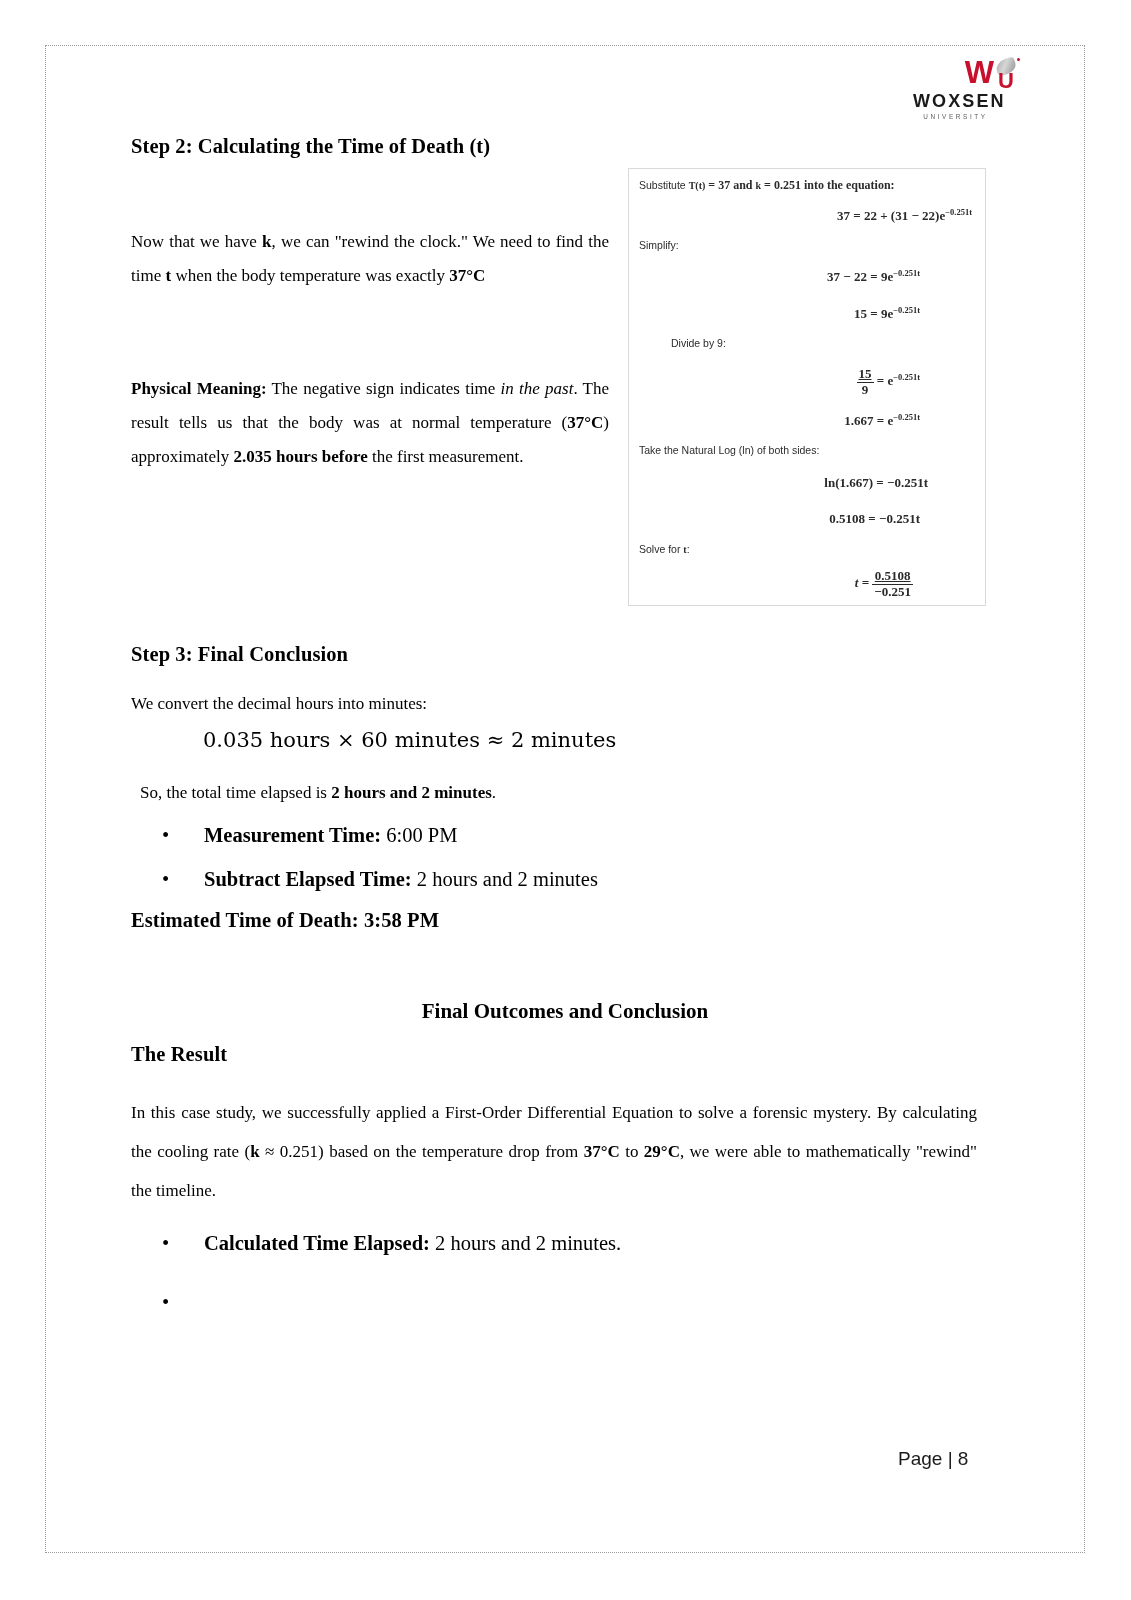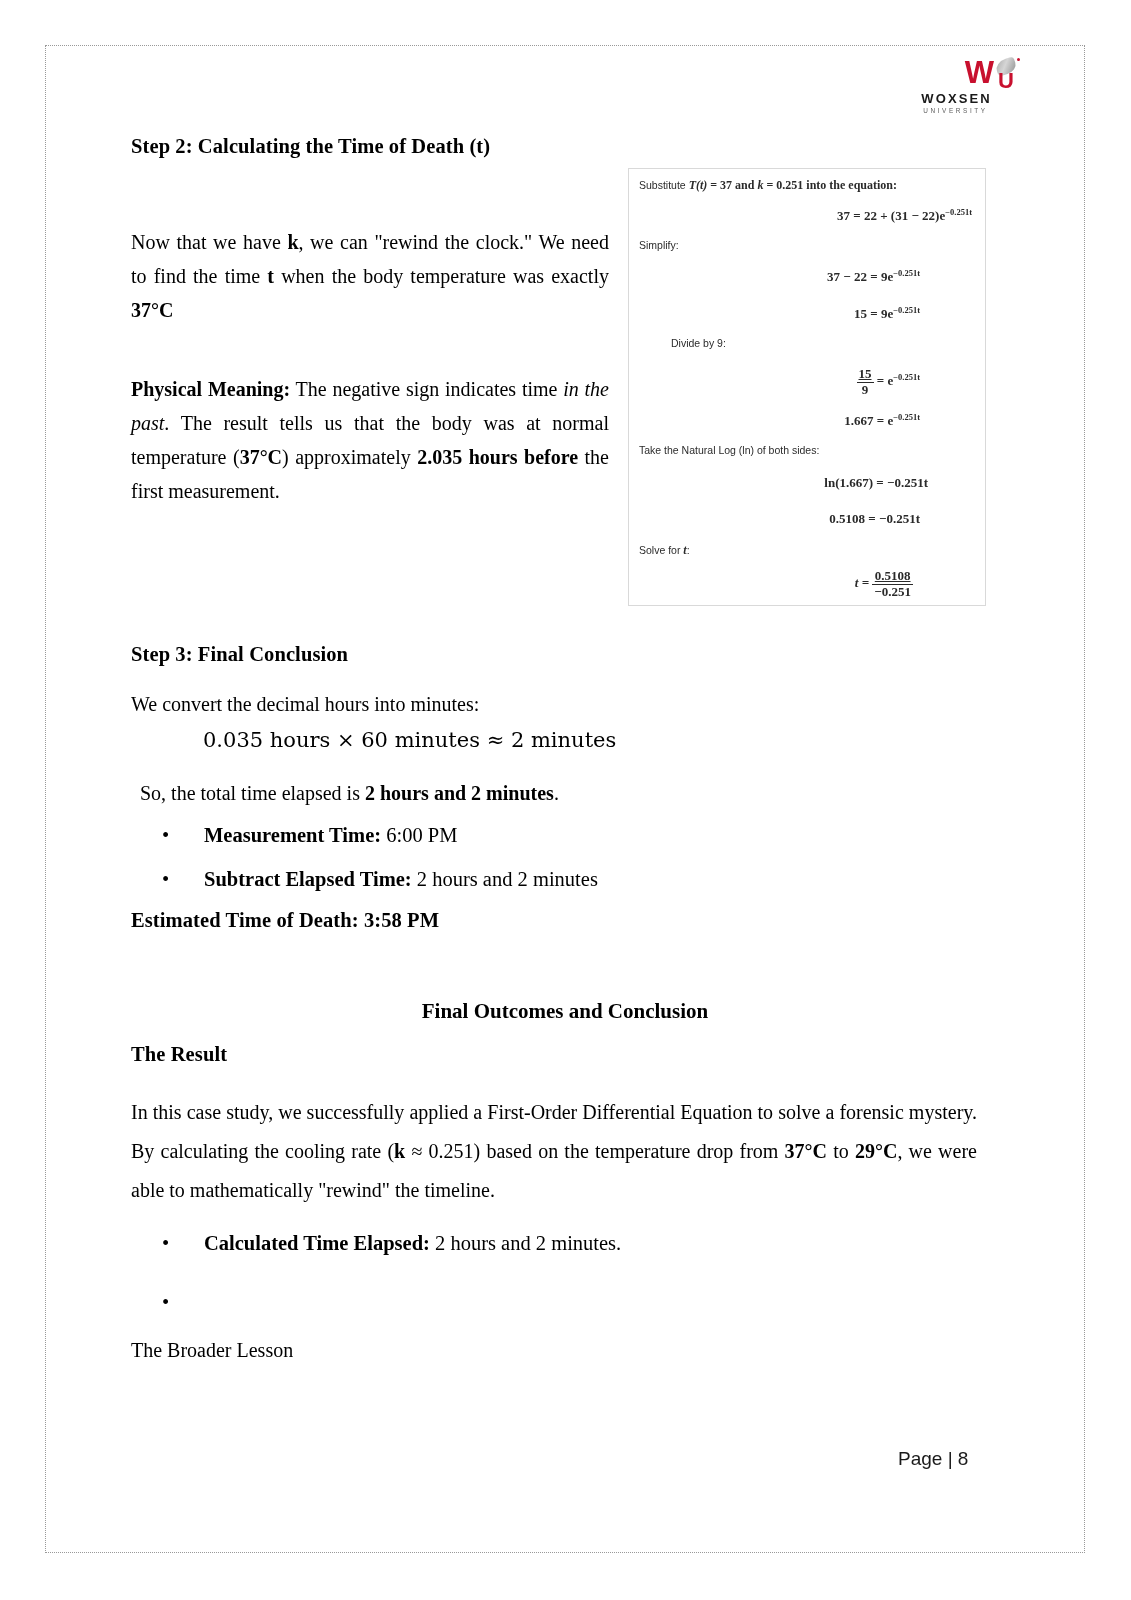--- a/index.html
+++ b/index.html
@@ -85,21 +85,21 @@
   .logo-u {
     position: absolute;
     left: 2px;
     top: 14px;
     font-size: 22px;
     font-weight: bold;
     color: #c8102e;
     line-height: 18px;
   }
   .logo-wordmark {
-    font-size: 13px;
+    font-size: 18px;
     font-weight: bold;
     letter-spacing: 2.1px;
     color: #1a1a1a;
     margin-top: 1px;
     margin-right: 18px;
     white-space: nowrap;
   }
   .logo-sub {
     font-size: 6.4px;
     letter-spacing: 2.6px;
@@ -112,21 +112,21 @@
   
   .h-step {
     position: absolute;
     font-size: 20.5px;
     font-weight: bold;
     letter-spacing: 0.1px;
     white-space: nowrap;
   }
   .para {
     position: absolute;
-    font-size: 20px;
+    font-size: 17px;
     line-height: 34px;
     text-align: justify;
     text-justify: inter-word;
   }
   .para.nojust { text-align: left; }
   b { font-weight: bold; }
   i { font-style: italic; }
 
   
   .math-box {
@@ -143,22 +143,21 @@
   .math-label {
     position: absolute;
     left: 10px;
     font-family: "Liberation Sans", sans-serif;
     font-size: 10.5px;
     color: #2b2b2b;
     white-space: nowrap;
   }
   .math-label .mi {
     font-family: "Liberation Serif", serif;
-    font-style: italic;
-    font-size: 12px;
+    font-size: 10px;
     font-weight: bold;
   }
   .math-label .mn {
     font-family: "Liberation Serif", serif;
     font-size: 12px;
     font-weight: bold;
   }
   .math-eq {
     position: absolute;
     font-family: "Liberation Serif", "DejaVu Serif", serif;
@@ -342,17 +341,16 @@
 
   <div class="bullet" style="left:162px; top:1228px;">
     <span class="dot">•</span>
     <span class="btxt"><b>Calculated Time Elapsed:</b><span> 2 hours and 2 minutes.</span></span>
   </div>
 
   <div class="bullet" style="left:162px; top:1287px;">
     <span class="dot">•</span>
   </div>
 
-  <div class="para nojust" style="left:131px; top:1333px; width:600px;">The Broader Lesson</div>
 
   <div class="footer" style="left:898px; top:1448px;">Page | 8</div>
 
 </div>
 
 </body></html>

